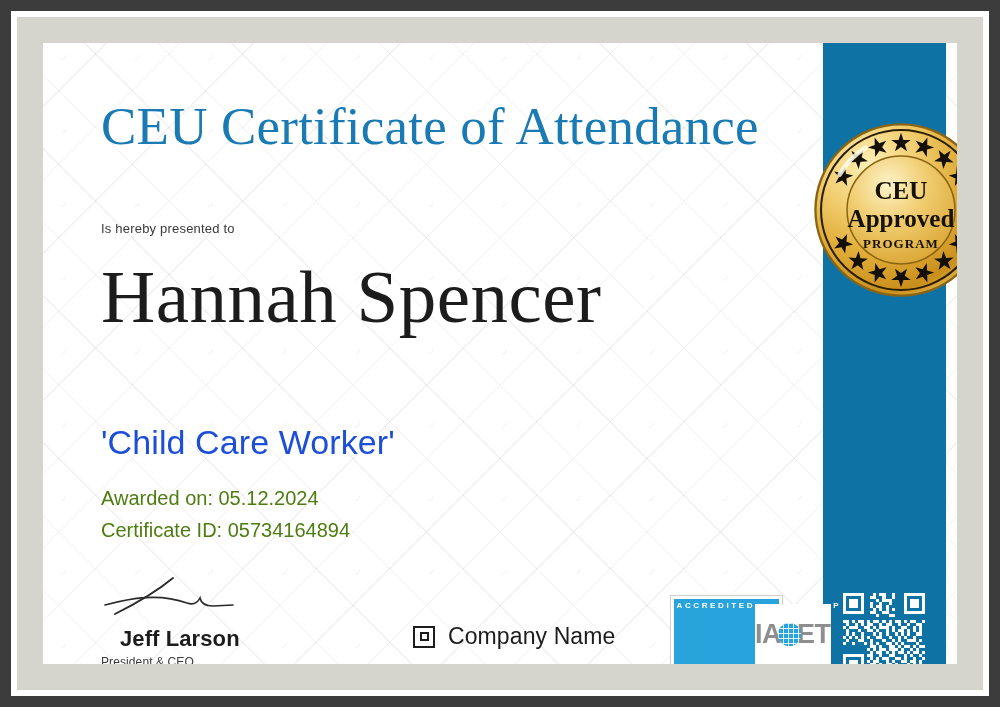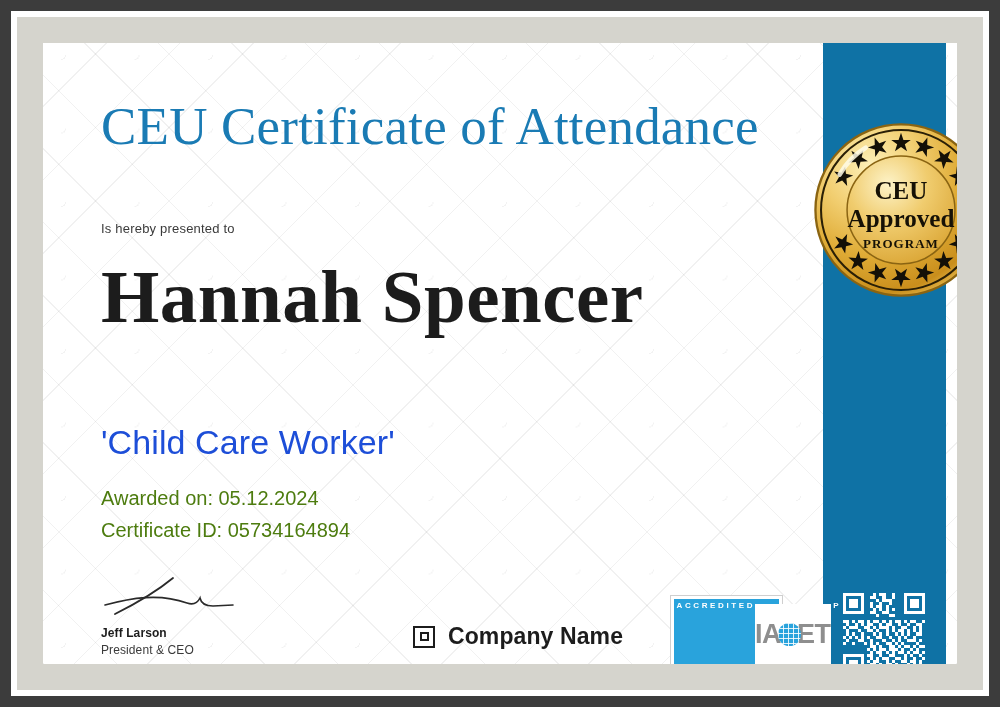--- a/index.html
+++ b/index.html
@@ -110,21 +110,20 @@
   .recipient-name {
     position: absolute;
     left: 58px;
     top: 211px;
     font-family: "Liberation Serif", "DejaVu Serif", serif;
     font-size: 75px;
     line-height: 1.15;
     color: #1c1c1c;
     letter-spacing: 0.5px;
     white-space: nowrap;
-    font-weight: bold;
   }
 
   .seminar-label {
     position: absolute;
     left: 58px;
     top: 327px;
     font-size: 19px;
     color: #3a3a3a;
     letter-spacing: 0.1px;
   }
@@ -155,41 +154,41 @@
     top: 530px;
     width: 260px;
   }
   .signature-mark {
     width: 140px;
     height: 48px;
     display: block;
   }
   .signer-name {
     margin-top: 5px;
-    font-size: 12px;
+    font-size: 22px;
     font-weight: bold;
     color: #1c1c1c;
     letter-spacing: 0.1px;
+    margin-left: 19px;
   }
   .signer-title {
     margin-top: 3px;
     font-size: 12px;
     color: #3a3a3a;
     letter-spacing: 0.1px;
   }
 
   
   .company-block {
     position: absolute;
     left: 370px;
     top: 580px;
     display: flex;
     align-items: center;
     gap: 13px;
-    font-weight: bold;
   }
   .company-logo-icon {
     width: 22px;
     height: 22px;
     border: 2px solid #1c1c1c;
     box-sizing: border-box;
     display: flex;
     align-items: center;
     justify-content: center;
     flex: none;

